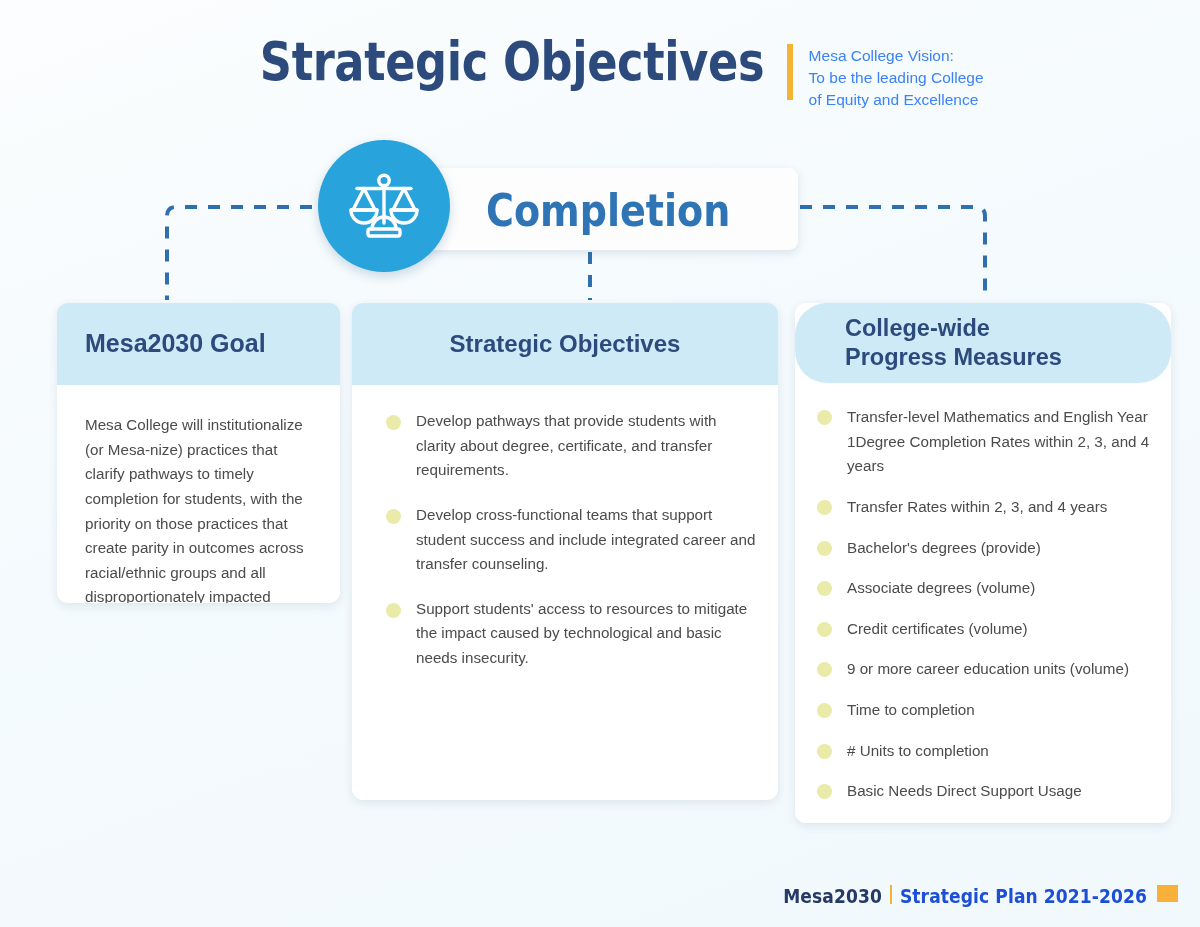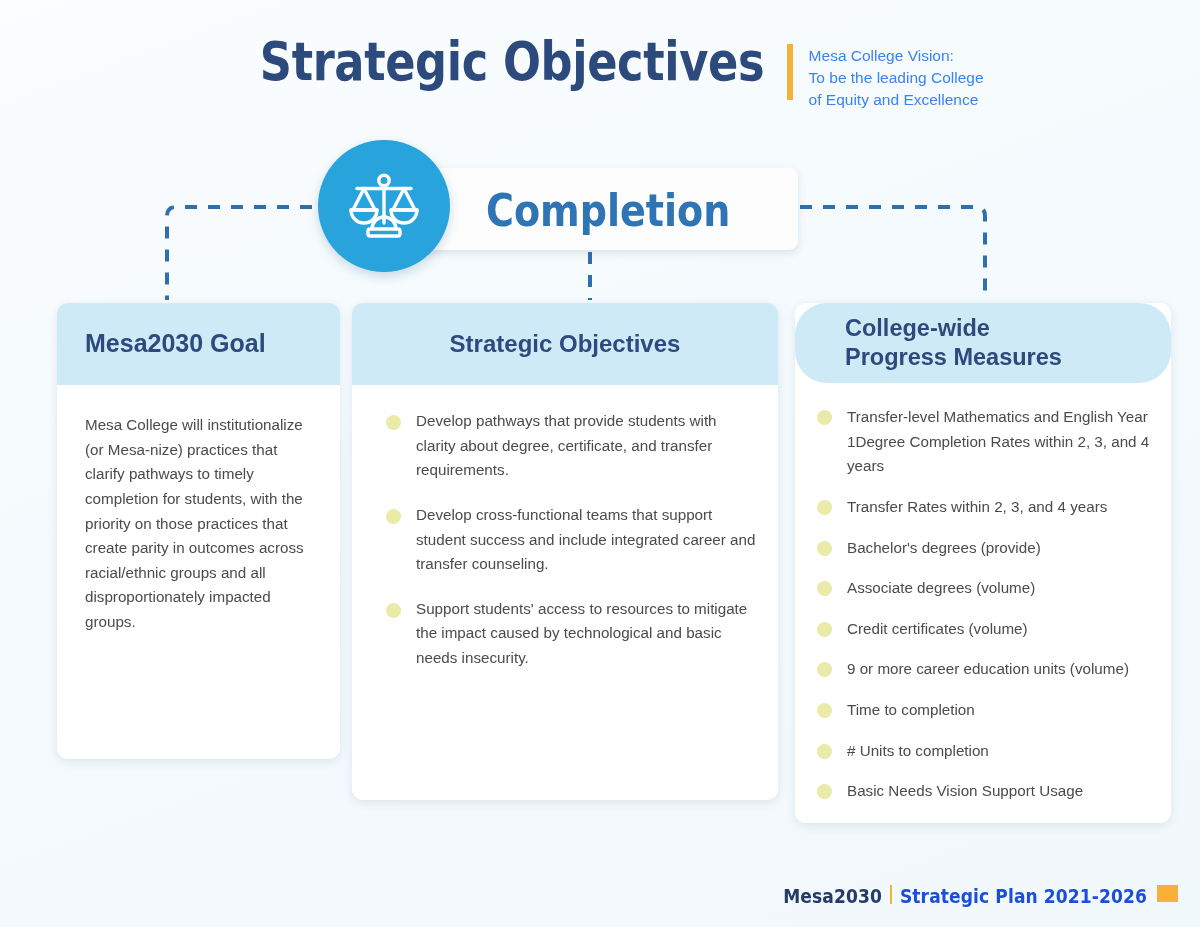--- a/index.html
+++ b/index.html
@@ -125,21 +125,21 @@
   .card-head-title {
     font-size: 24px;
     font-weight: 700;
     color: #2c4a7c;
     line-height: 1.25;
     white-space: pre-line;
   }
   .card-body { padding: 0; }
 
   
-  #card-goal { left: 57px; top: 303px; width: 283px; height: 456px; }
+  #card-goal { left: 57px; top: 303px; width: 283px; height: 300px; }
   #card-goal .card-head { height: 82px; padding: 0 28px; }
   #card-goal .card-head-title { font-size: 25px; }
   .goal-text {
     padding: 28px 28px 0 28px;
     font-size: 15.2px;
     line-height: 1.62;
     color: #4b4b4b;
   }
 
   
@@ -322,21 +322,21 @@
       <li>
         <span class="dot"></span>
         <span>Time to completion</span>
       </li>
       <li>
         <span class="dot"></span>
         <span># Units to completion</span>
       </li>
       <li>
         <span class="dot"></span>
-        <span>Basic Needs Vision Support Usage</span>
+        <span>Basic Needs Direct Support Usage</span>
       </li>
     </ul>
   </div>
 </div>
 
 <div class="footer">
   <span class="footer-brand">Mesa2030</span>
   <span class="footer-sep"></span>
   <span class="footer-plan">Strategic Plan 2021-2026</span>
   <span class="footer-square"></span>

